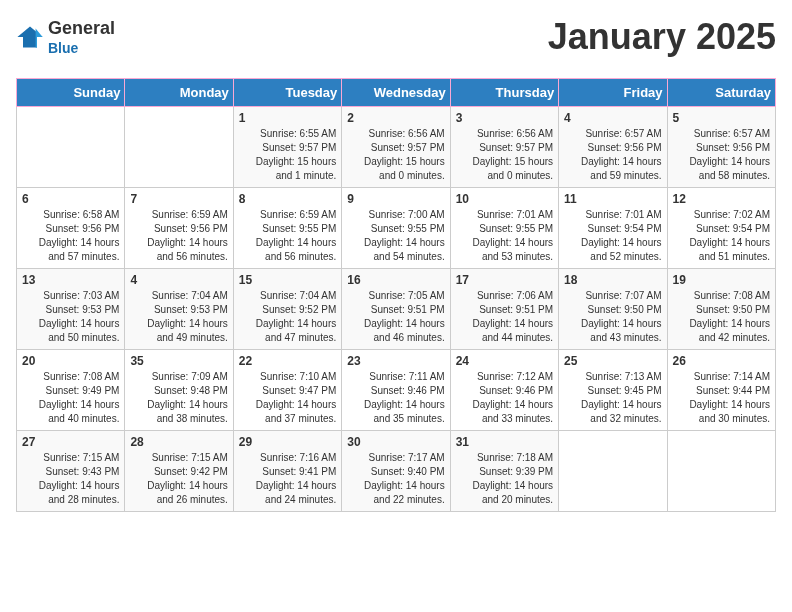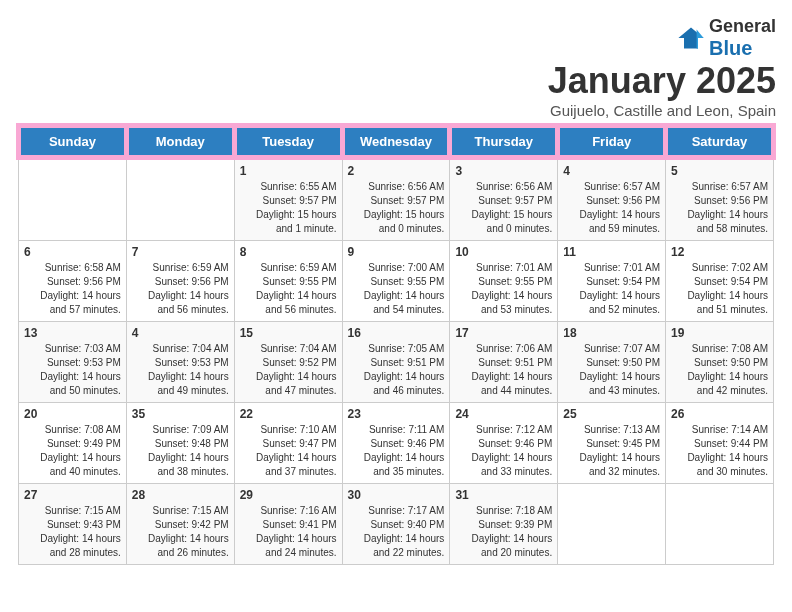--- a/index.html
+++ b/index.html
@@ -6,36 +6,35 @@
     body {
       font-family: Arial, sans-serif;
       background: #fff;
       width: 792px;
       min-height: 612px;
       padding: 16px;
     }
     .header-area {
       display: flex;
       justify-content: space-between;
-      align-items: flex-end;
-      margin-bottom: 4px;
-      flex-direction: column;
+      align-items: center;
+      margin-bottom: 20px;
     }
     .logo {
       display: flex;
       align-items: center;
       gap: 4px;
     }
     .logo-text-general {
       font-size: 18px;
       font-weight: bold;
       color: #333;
     }
     .logo-text-blue {
-      font-size: 20px;
+      font-size: 14px;
       font-weight: bold;
       color: #1a6faf;
     }
     .logo-icon {
       width: 28px;
       height: 28px;
     }
     .title-area {
       text-align: right;
     }
@@ -50,24 +49,24 @@
     }
     table {
       width: 100%;
       border-collapse: collapse;
       table-layout: fixed;
     }
     thead tr th {
       background-color: #2d7fc1;
       color: #fff;
       padding: 6px 4px;
-      text-align: center;
+      text-align: right;
       font-size: 13px;
       font-weight: bold;
-      border: 5px solid #f9a8d4;
+      border: 1px solid #f9a8d4;
     }
     tbody tr td {
       border: 1px solid #ccc;
       vertical-align: top;
       padding: 4px 5px;
       font-size: 10.5px;
       color: #333;
       height: 80px;
     }
     .day-number {
@@ -102,21 +101,20 @@
       <polygon points="20,5 38,20 30,20 30,35 10,35 10,20 2,20" fill="#1a6faf"></polygon>
       <polygon points="28,8 38,20 30,20 30,35 28,35" fill="#2d9cdb"></polygon>
     </svg>
     <div>
       <span class="logo-text-general">General</span><br>
       <span class="logo-text-blue">Blue</span>
     </div>
   </div>
   <div class="title-area">
     <div class="main-title">January 2025</div>
-    <div class="subtitle">Guijuelo, Castille and Leon, Spain</div>
   </div>
 </div>
 
 <table>
   <thead>
     <tr>
     <th>Sunday</th>
         <th>Monday</th>
         <th>Tuesday</th>
         <th>Wednesday</th>

